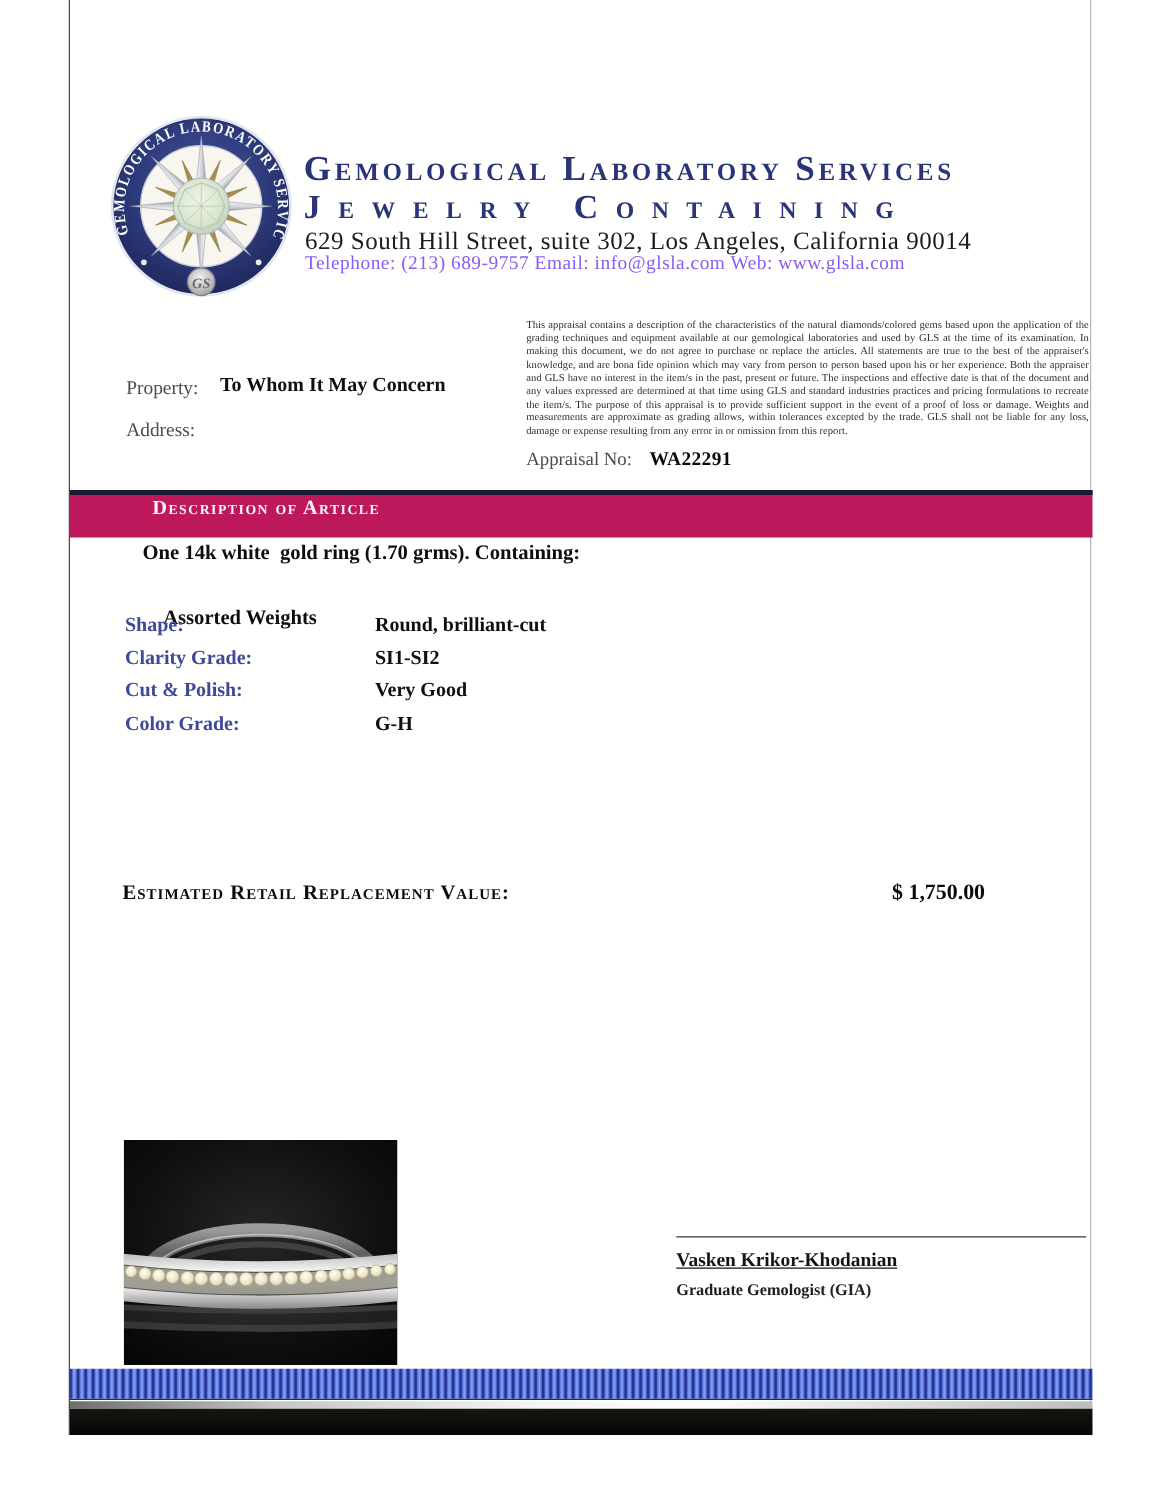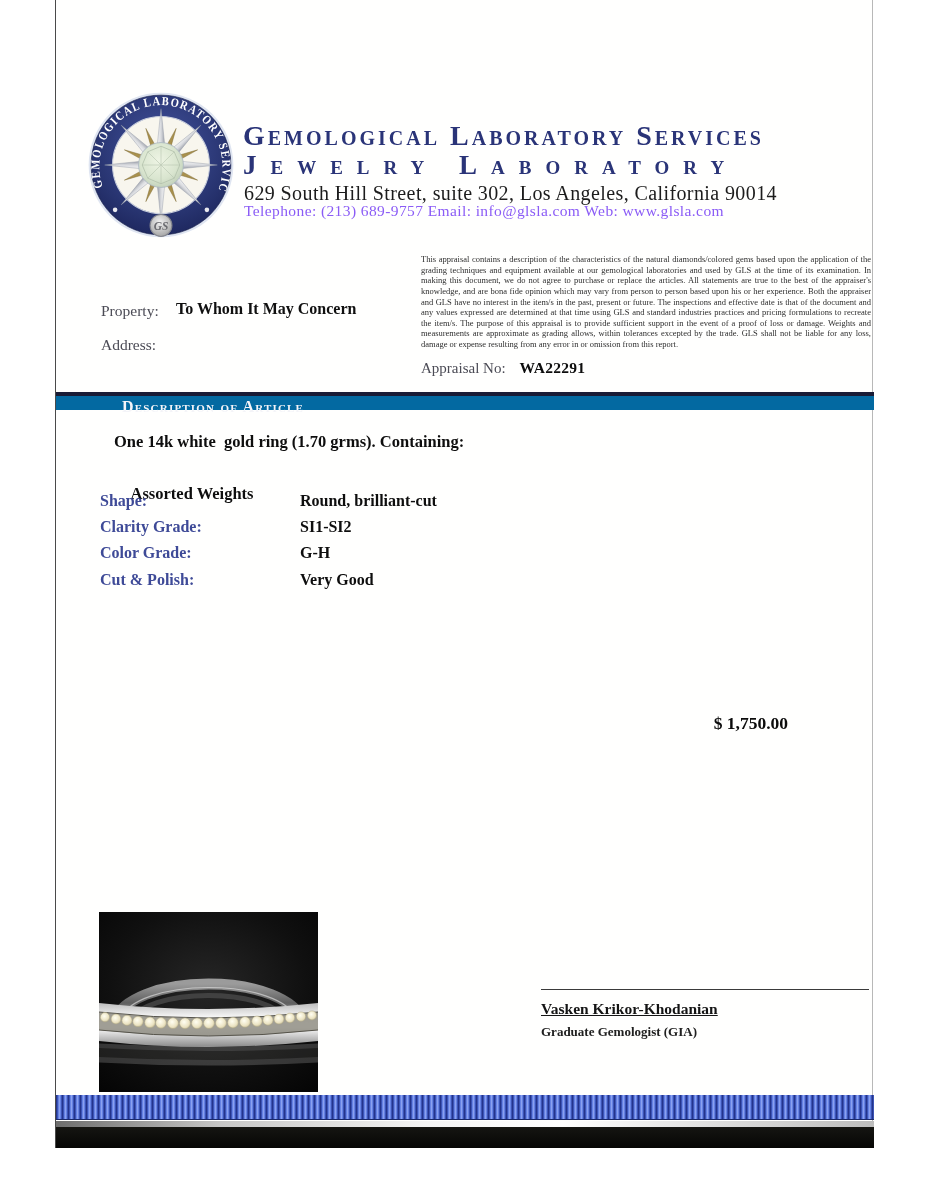--- a/index.html
+++ b/index.html
@@ -27,38 +27,38 @@
   .property-val { position:absolute; left:120px; top:300px; font-weight:bold; font-size:16px; color:#101010; }
   .address-row  { position:absolute; left:45px; top:336px; }
 
   
   .disclaimer { position:absolute; left:365px; top:254px; width:450px;
                 font-size:8.5px; line-height:1.25; color:#2e2e2e; text-align:justify; }
   .appraisal-no { position:absolute; left:365px; top:359px; font-size:15px; color:#4b4b55; }
   .appraisal-no b { font-size:15.5px; color:#0d0d0d; margin-left:14px; letter-spacing:0.3px; }
 
   
-  .banner { position:absolute; left:0; top:392px; width:818px; height:18px;
-            background:#0369a1; border-top:4px solid #191b35; }
+  .banner { position:absolute; left:0; top:392px; width:818px; height:38px;
+            background:#be185d; border-top:4px solid #191b35; }
   .banner span { display:block; padding-left:66px; line-height:22px; color:#f4f4f8;
                  font-variant:small-caps; font-weight:bold; font-size:16px; letter-spacing:1.2px; }
 
   
   .desc { position:absolute; left:44px; top:429px; font-weight:bold; font-size:16.5px;
           color:#0e0e0e; line-height:26px; white-space:pre-wrap;margin-left:14px; }
   .specs { position:absolute; left:44px; top:492px; width:500px; }
   .spec-row { height:26.2px; }
   .spec-label { display:inline-block; width:196px; font-weight:bold; font-size:16px; color:#3e4a97; }
   .spec-value { font-weight:bold; font-size:16px; color:#0e0e0e; }
 
   
   .valuation-label { position:absolute; left:42px; top:704px; font-variant:small-caps;
                      font-weight:bold; font-size:16.5px; letter-spacing:0.8px; color:#0c0c0c; }
   .valuation-amount { position:absolute; right:84px; top:703px; font-weight:bold;
-                      font-size:17.5px; color:#0c0c0c;margin-top:10px; }
+                      font-size:17.5px; color:#0c0c0c; }
 
   
   .photo { position:absolute; left:43px; top:912px; width:219px; height:180px; }
 
   
   .sig-line { position:absolute; left:485px; top:989px; width:328px; border-top:1px solid #3a3a3a; }
   .sig-name { position:absolute; left:485px; top:1000px; font-weight:bold; font-size:15.5px; color:#141414;text-decoration:underline; }
   .sig-title { position:absolute; left:485px; top:1024px; font-weight:bold; font-size:13px; color:#202020; }
 
   
@@ -132,21 +132,21 @@
     </g>
     <circle cx="26" cy="113" r="2.2" fill="#e9e9ef"></circle>
     <circle cx="114" cy="113" r="2.2" fill="#e9e9ef"></circle>
     <g>
       <circle cx="70" cy="128" r="10.5" fill="url(#medalGrad)" stroke="#83858d" stroke-width="1"></circle>
       <text x="70" y="132.5" text-anchor="middle" font-size="11" font-style="italic" font-weight="bold" fill="#6b6b70" font-family="Liberation Serif, serif">GS</text>
     </g>
   </svg>
 
   <div class="org-name">Gemological Laboratory Services</div>
-  <div class="doc-type">Jewelry Laboratory</div>
+  <div class="doc-type">Jewelry Containing</div>
   <div class="hdr-address">629 South Hill Street, suite 302, Los Angeles, California 90014</div>
   <div class="hdr-contact">Telephone: (213) 689-9757  Email: info@glsla.com  Web: www.glsla.com</div>
 
   <div class="property-row lbl-gray">Property:</div>
   <div class="property-val">To Whom It May Concern</div>
   <div class="address-row lbl-gray">Address:</div>
 
   <div class="disclaimer">This appraisal contains a description of the characteristics of the natural diamonds/colored gems based upon the application of the grading techniques and equipment available at our gemological laboratories and used by GLS at the time of its examination. In making this document, we do not agree to purchase or replace the articles. All statements are true to the best of the appraiser's knowledge, and are bona fide opinion which may vary from person to person  based upon his or her experience.  Both the appraiser and GLS have no interest in the item/s in the past, present or future.  The inspections and effective date is that of the document and any values expressed are determined at that time using GLS and standard industries practices and pricing formulations to recreate the item/s.  The purpose of this appraisal is to provide sufficient support in the event of a proof of loss or damage.  Weights and measurements are approximate as grading allows, within tolerances excepted by the trade.  GLS shall not be liable for any loss, damage or expense resulting from any error in or omission from this report.</div>
   <div class="appraisal-no"><span>Appraisal No:</span><b>WA22291</b></div>
 
@@ -161,29 +161,30 @@
   <div class="specs">
     <div class="spec-row">
       <span class="spec-label">Shape:</span>
       <span class="spec-value">Round, brilliant-cut</span>
     </div>
     <div class="spec-row">
       <span class="spec-label">Clarity Grade:</span>
       <span class="spec-value">SI1-SI2</span>
     </div>
     <div class="spec-row">
+      <span class="spec-label">Cut &amp; Polish:</span>
+      <span class="spec-value">Very Good</span>
+    </div>
+    <div class="spec-row">
       <span class="spec-label">Color Grade:</span>
       <span class="spec-value">G-H</span>
     </div>
-    <div class="spec-row">
-      <span class="spec-label">Cut &amp; Polish:</span>
-      <span class="spec-value">Very Good</span>
-    </div>
   </div>
 
+  <div class="valuation-label">Estimated Retail Replacement Value:</div>
   <div class="valuation-amount">$ 1,750.00</div>
 
   <svg class="photo" viewBox="0 0 219 180">
     <defs>
       <radialGradient id="bgGrad" cx="50%" cy="42%" r="75%">
         <stop offset="0%" stop-color="#262626"></stop>
           <stop offset="60%" stop-color="#101010"></stop>
           <stop offset="100%" stop-color="#050505"></stop>
       </radialGradient>
       <linearGradient id="metalArc" x1="0" y1="0" x2="0" y2="1">

